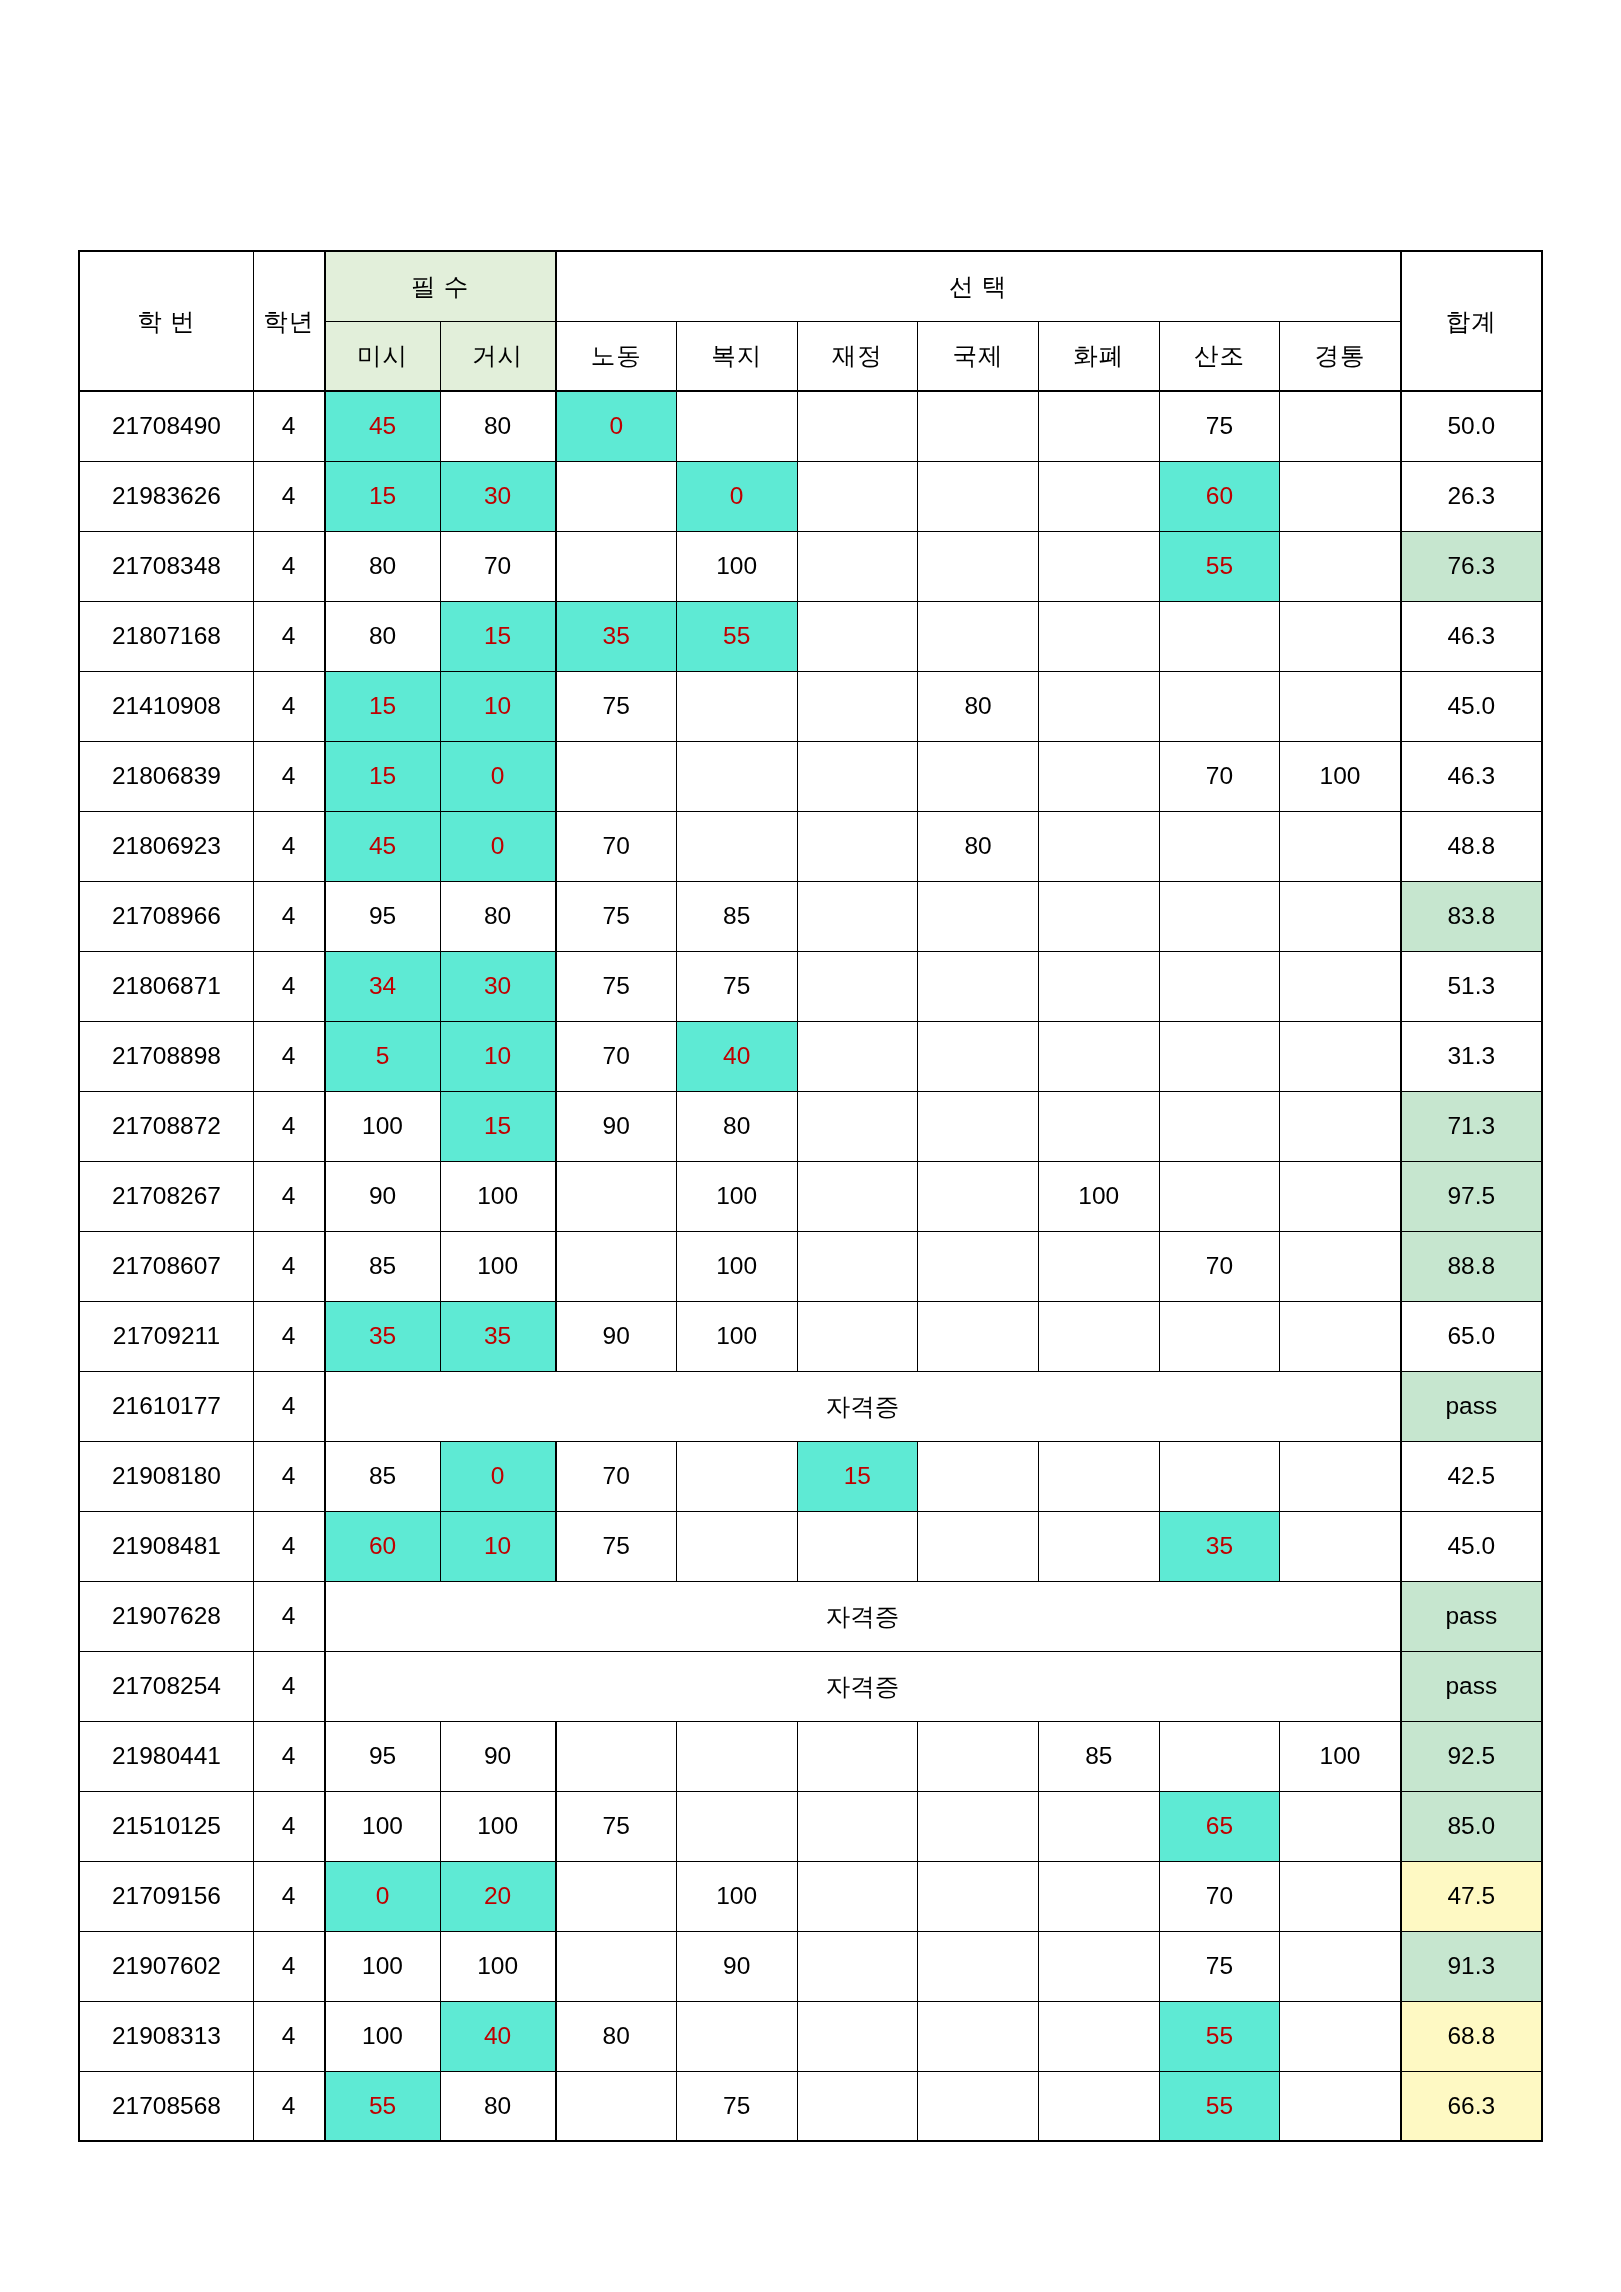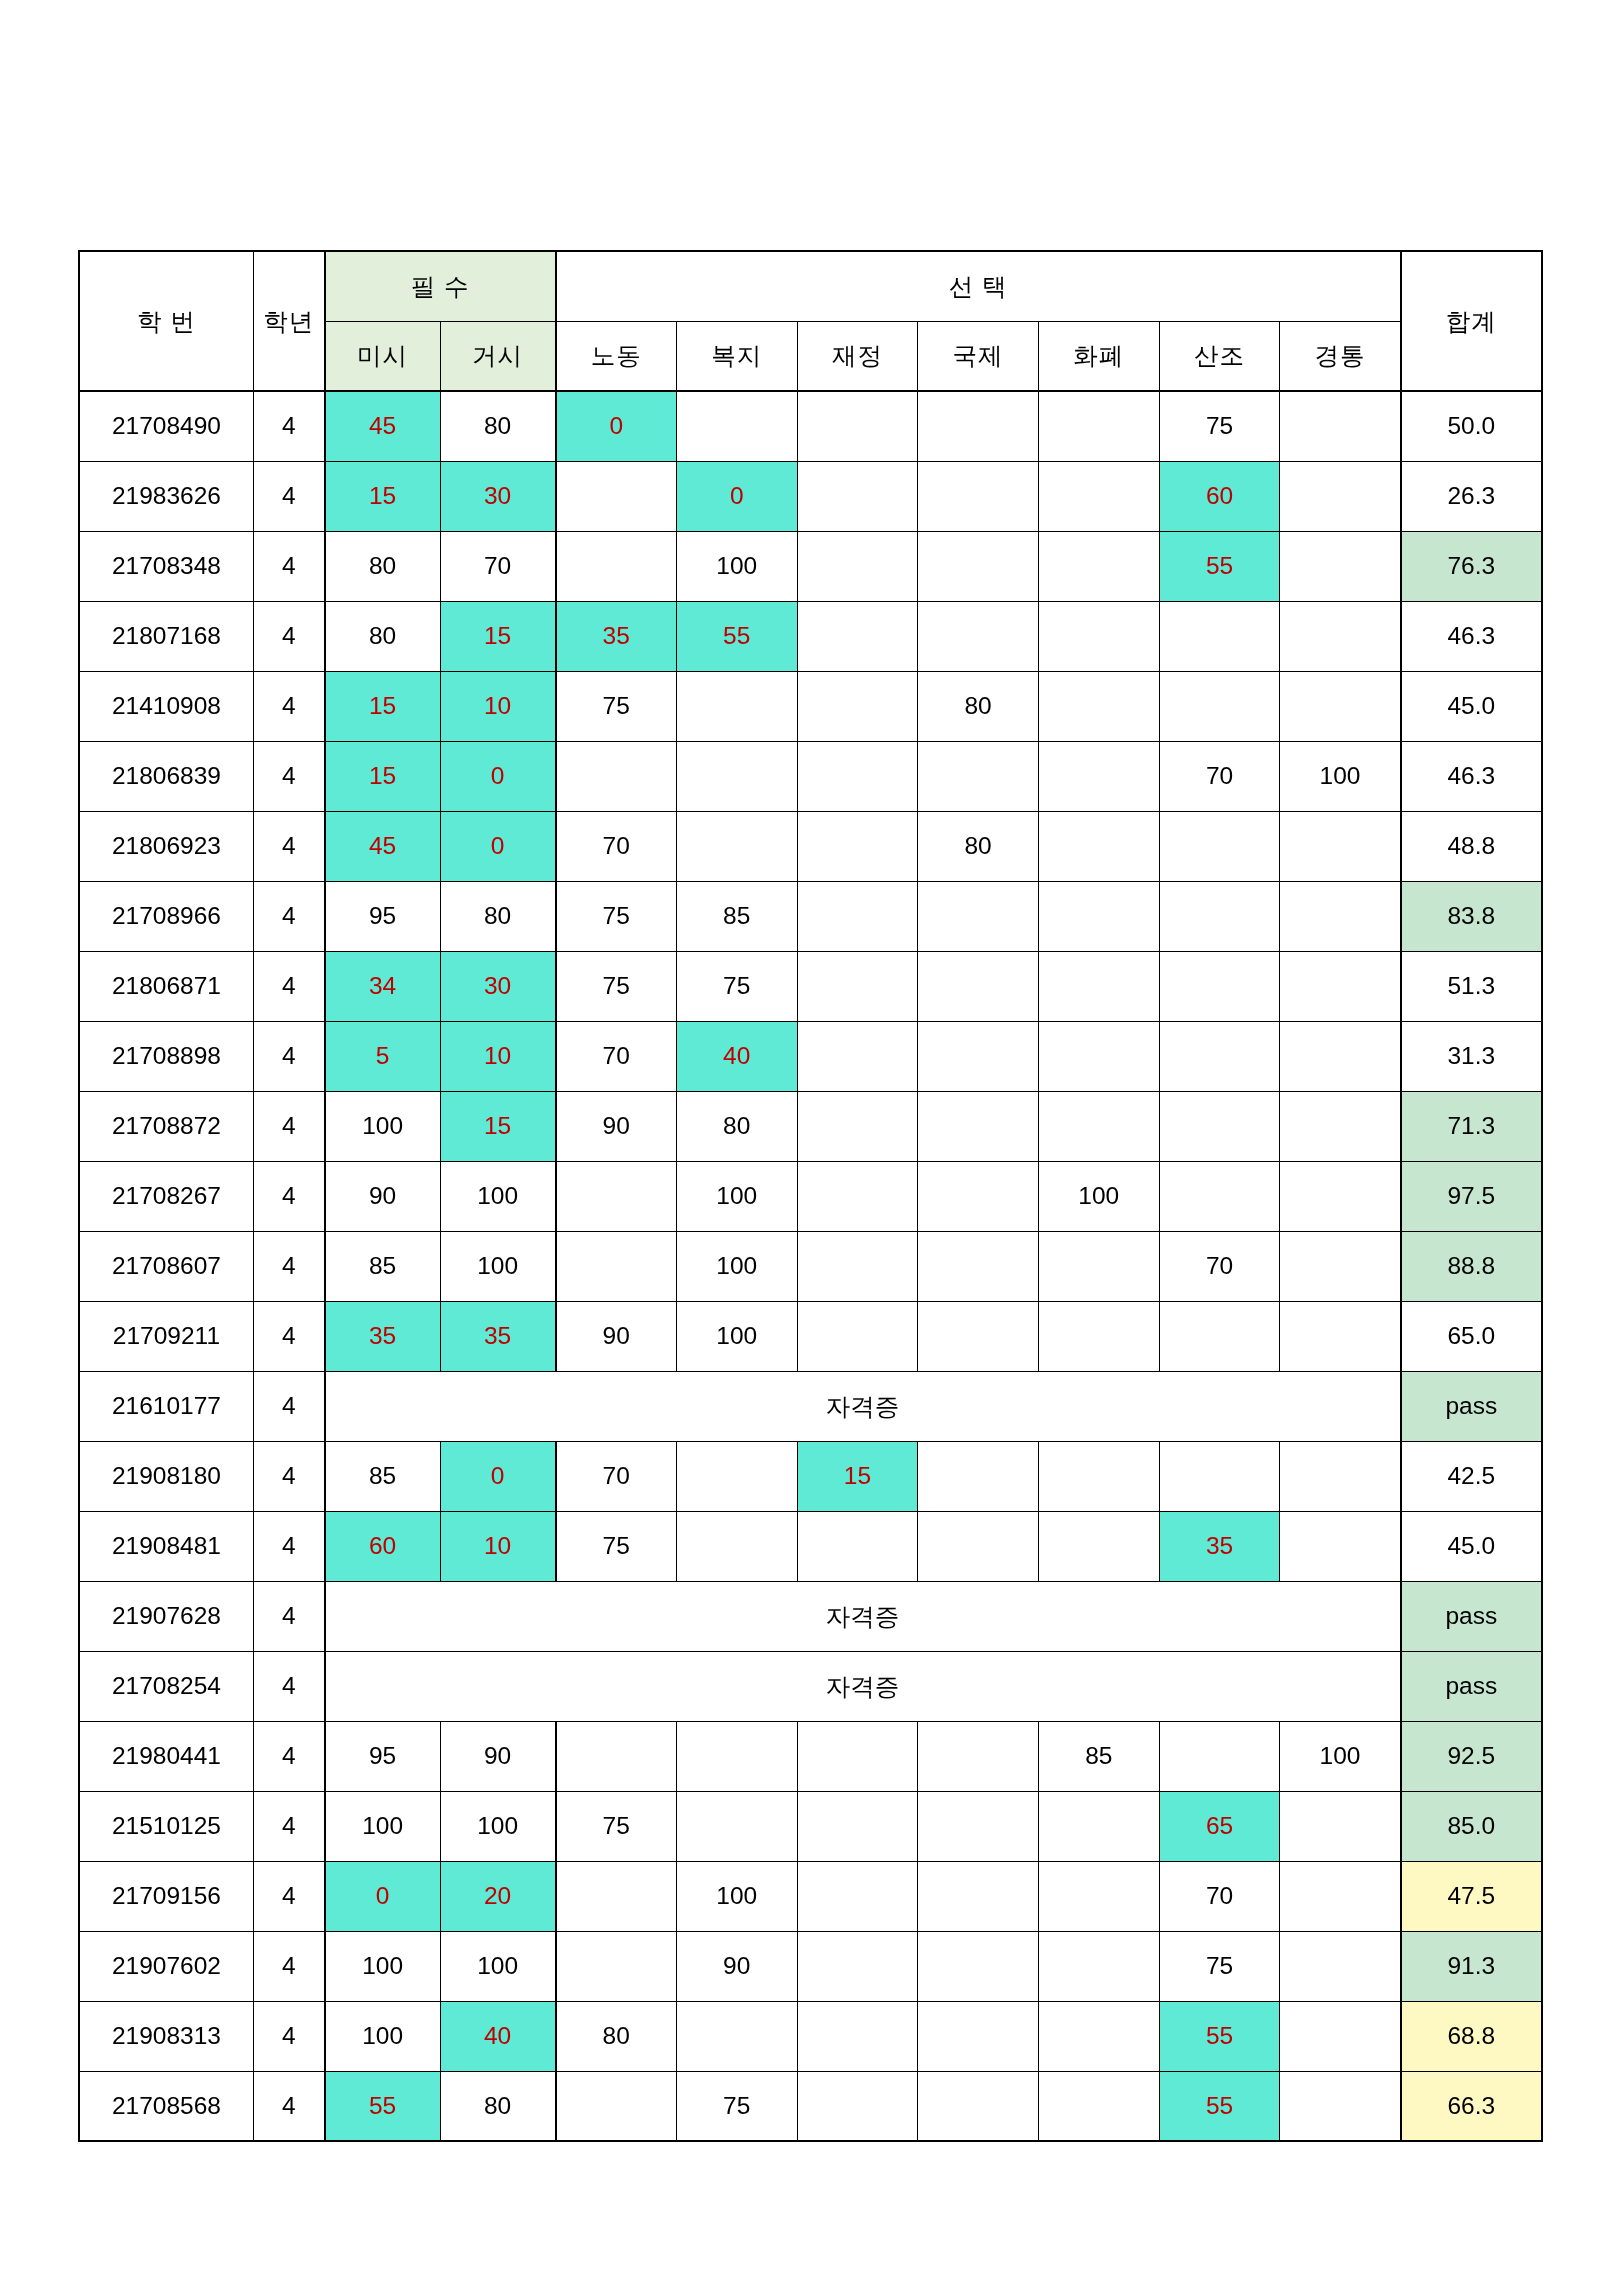--- a/index.html
+++ b/index.html
@@ -45,20 +45,21 @@
   col.c-id    { width: 169px; }
   col.c-year  { width: 69px; }
   col.c-req   { width: 112px; }
   col.c-opt   { width: 117px; }
   col.c-total { width: 137px; }
 
   
   .hdr td {
     font-size: 24.5px;
     letter-spacing: 1px;
+    font-family: Liberation Serif, serif;
   }
   .hdr-req {
     background: #e2efda;
     font-size: 24.5px;
     letter-spacing: 5.9px;
   }
   .hdr-sel {
     letter-spacing: 9.8px;
     font-size: 24.5px;
   }

